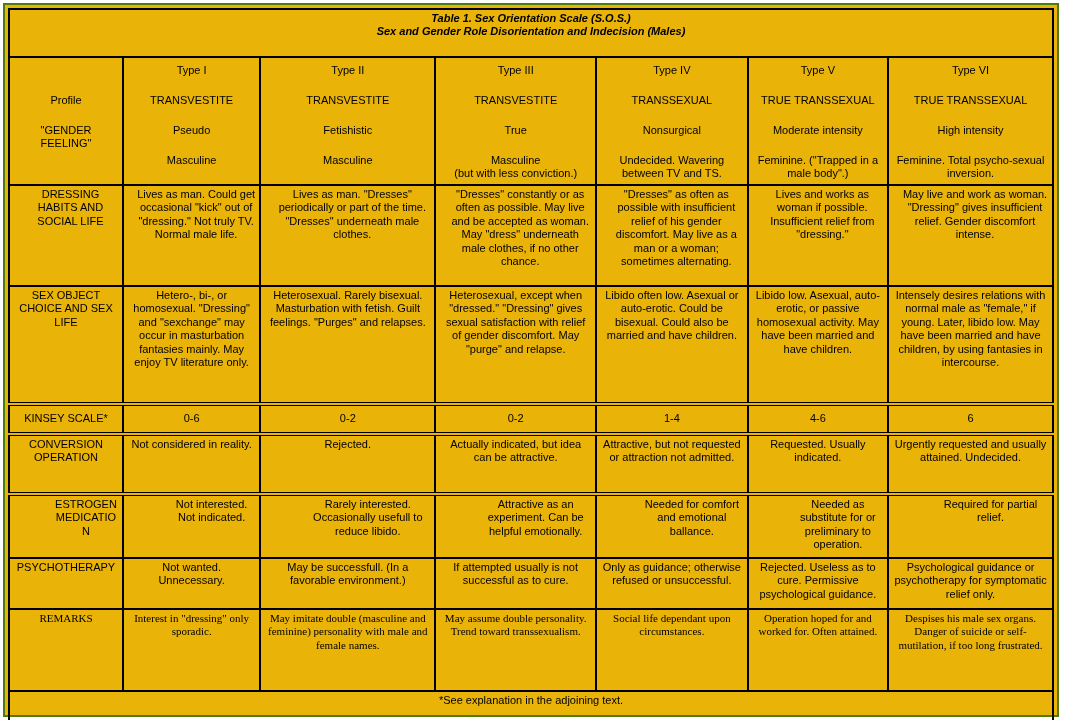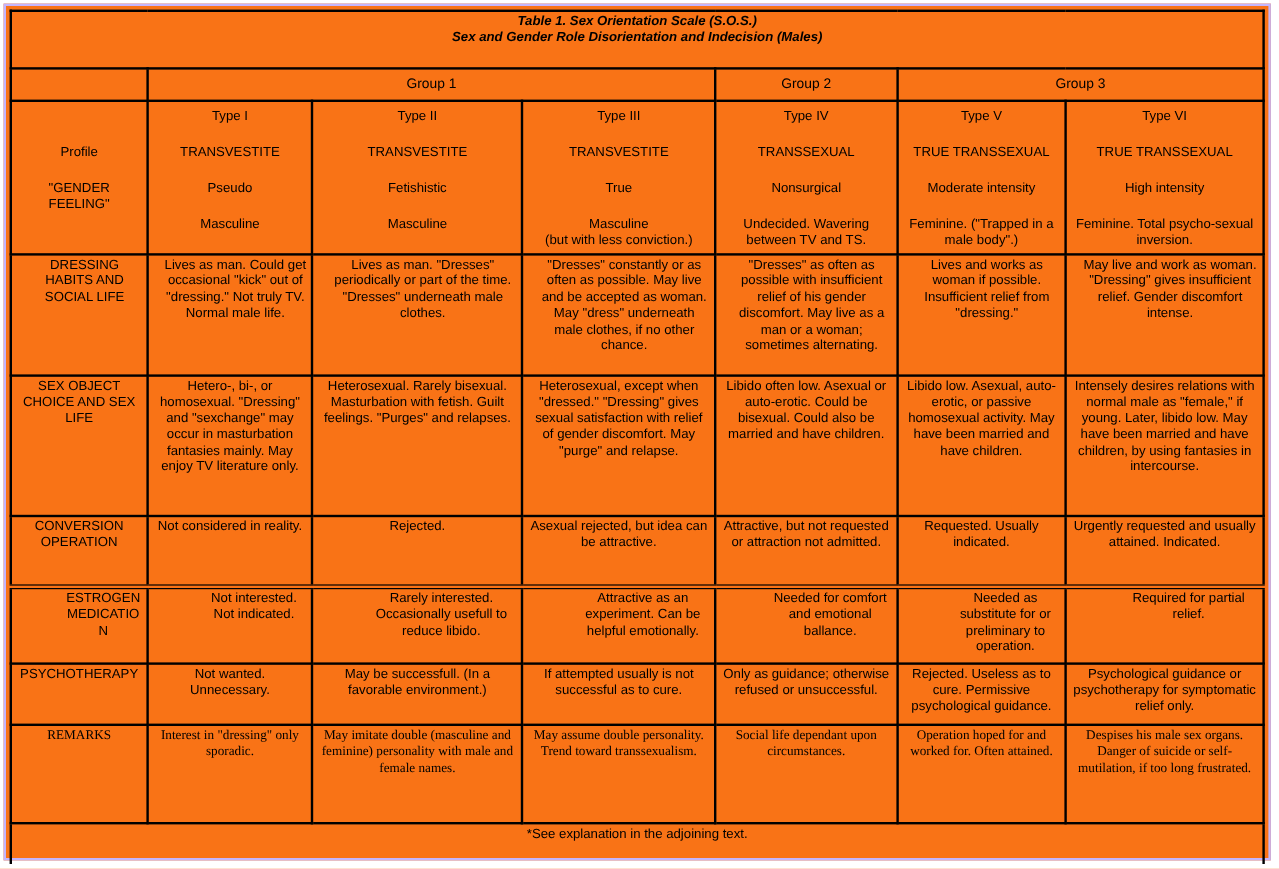--- a/index.html
+++ b/index.html
@@ -1,21 +1,21 @@
 <!DOCTYPE html>
 <html><head>
 <meta charset="utf-8">
 <style>
   html, body { margin: 0; padding: 0; background: #fff; }
   body { font-family: "Liberation Sans", "DejaVu Sans", sans-serif; color: #000; }
   .page {
     width: 1056px; height: 714px;
-    margin: 3px; border: 2px solid #c4b5fd;
+    margin: 3px; border: 2px solid #4d7c0f;
     padding: 3px; box-sizing: border-box;
-    background: #f97316;
+    background: #eab308;
   }
   table.sos {
     border-collapse: collapse;
     table-layout: fixed;
     width: 100%;
   }
   table.sos td {
     border: 2px solid #000;
     font-size: 11px;
     line-height: 1.22;
@@ -72,26 +72,20 @@
     </colgroup>
 
     <tbody>
         <tr>
       <td colspan="7" class="title-cell">
         <div>Table 1. Sex Orientation Scale (S.O.S.)</div>
         <div>Sex and Gender Role Disorientation and Indecision (Males)</div>
       </td>
     </tr>
 
-    <tr class="r-groups">
-      <td></td>
-      <td colspan="3">Group 1</td>
-      <td class="tl">Group 2</td>
-      <td colspan="2" class="tl">Group 3</td>
-    </tr>
 
     <tr class="r-profile">
       <td>
         <div class="pgrid">
           <div></div>
           <div>Profile</div>
           <div>"GENDER FEELING"</div>
           <div></div>
         </div>
       </td>
@@ -176,29 +170,38 @@
     <tr class="r-sexobject">
       <td>SEX OBJECT CHOICE AND SEX LIFE</td>
       <td>Hetero-, bi-, or homosexual. "Dressing" and "sexchange" may occur in masturbation fantasies mainly. May enjoy TV literature only.</td>
       <td>Heterosexual. Rarely bisexual. Masturbation with fetish. Guilt feelings. "Purges" and relapses.</td>
       <td class="dl">Heterosexual, except when "dressed." "Dressing" gives sexual satisfaction with relief of gender discomfort. May "purge" and relapse.</td>
       <td class="tl">Libido often low. Asexual or auto-erotic. Could be bisexual. Could also be married and have children.</td>
       <td class="tl">Libido low. Asexual, auto-erotic, or passive homosexual activity. May have been married and have children.</td>
       <td class="tl">Intensely desires relations with normal male as "female," if young. Later, libido low. May have been married and have children, by using fantasies in intercourse.</td>
     </tr>
 
+    <tr class="r-kinsey">
+      <td>KINSEY SCALE*</td>
+      <td>0-6</td>
+      <td>0-2</td>
+      <td class="dl">0-2</td>
+      <td class="tl">1-4</td>
+      <td class="tl">4-6</td>
+      <td class="tl">6</td>
+    </tr>
 
     <tr class="r-conversion">
       <td>CONVERSION OPERATION</td>
       <td>Not considered in reality.</td>
       <td>Rejected.</td>
-      <td class="dl">Asexual rejected, but idea can be attractive.</td>
+      <td class="dl">Actually indicated, but idea can be attractive.</td>
       <td class="tl">Attractive, but not requested or attraction not admitted.</td>
       <td class="tl">Requested. Usually indicated.</td>
-      <td class="tl">Urgently requested and usually attained. Indicated.</td>
+      <td class="tl">Urgently requested and usually attained. Undecided.</td>
     </tr>
 
     <tr class="r-estrogen">
       <td>ESTROGEN MEDICATION</td>
       <td>Not interested. Not indicated.</td>
       <td>Rarely interested. Occasionally usefull to reduce libido.</td>
       <td class="dl">Attractive as an experiment. Can be helpful emotionally.</td>
       <td class="tl">Needed for comfort and emotional ballance.</td>
       <td class="tl">Needed as substitute for or preliminary to operation.</td>
       <td class="tl">Required for partial relief.</td>

